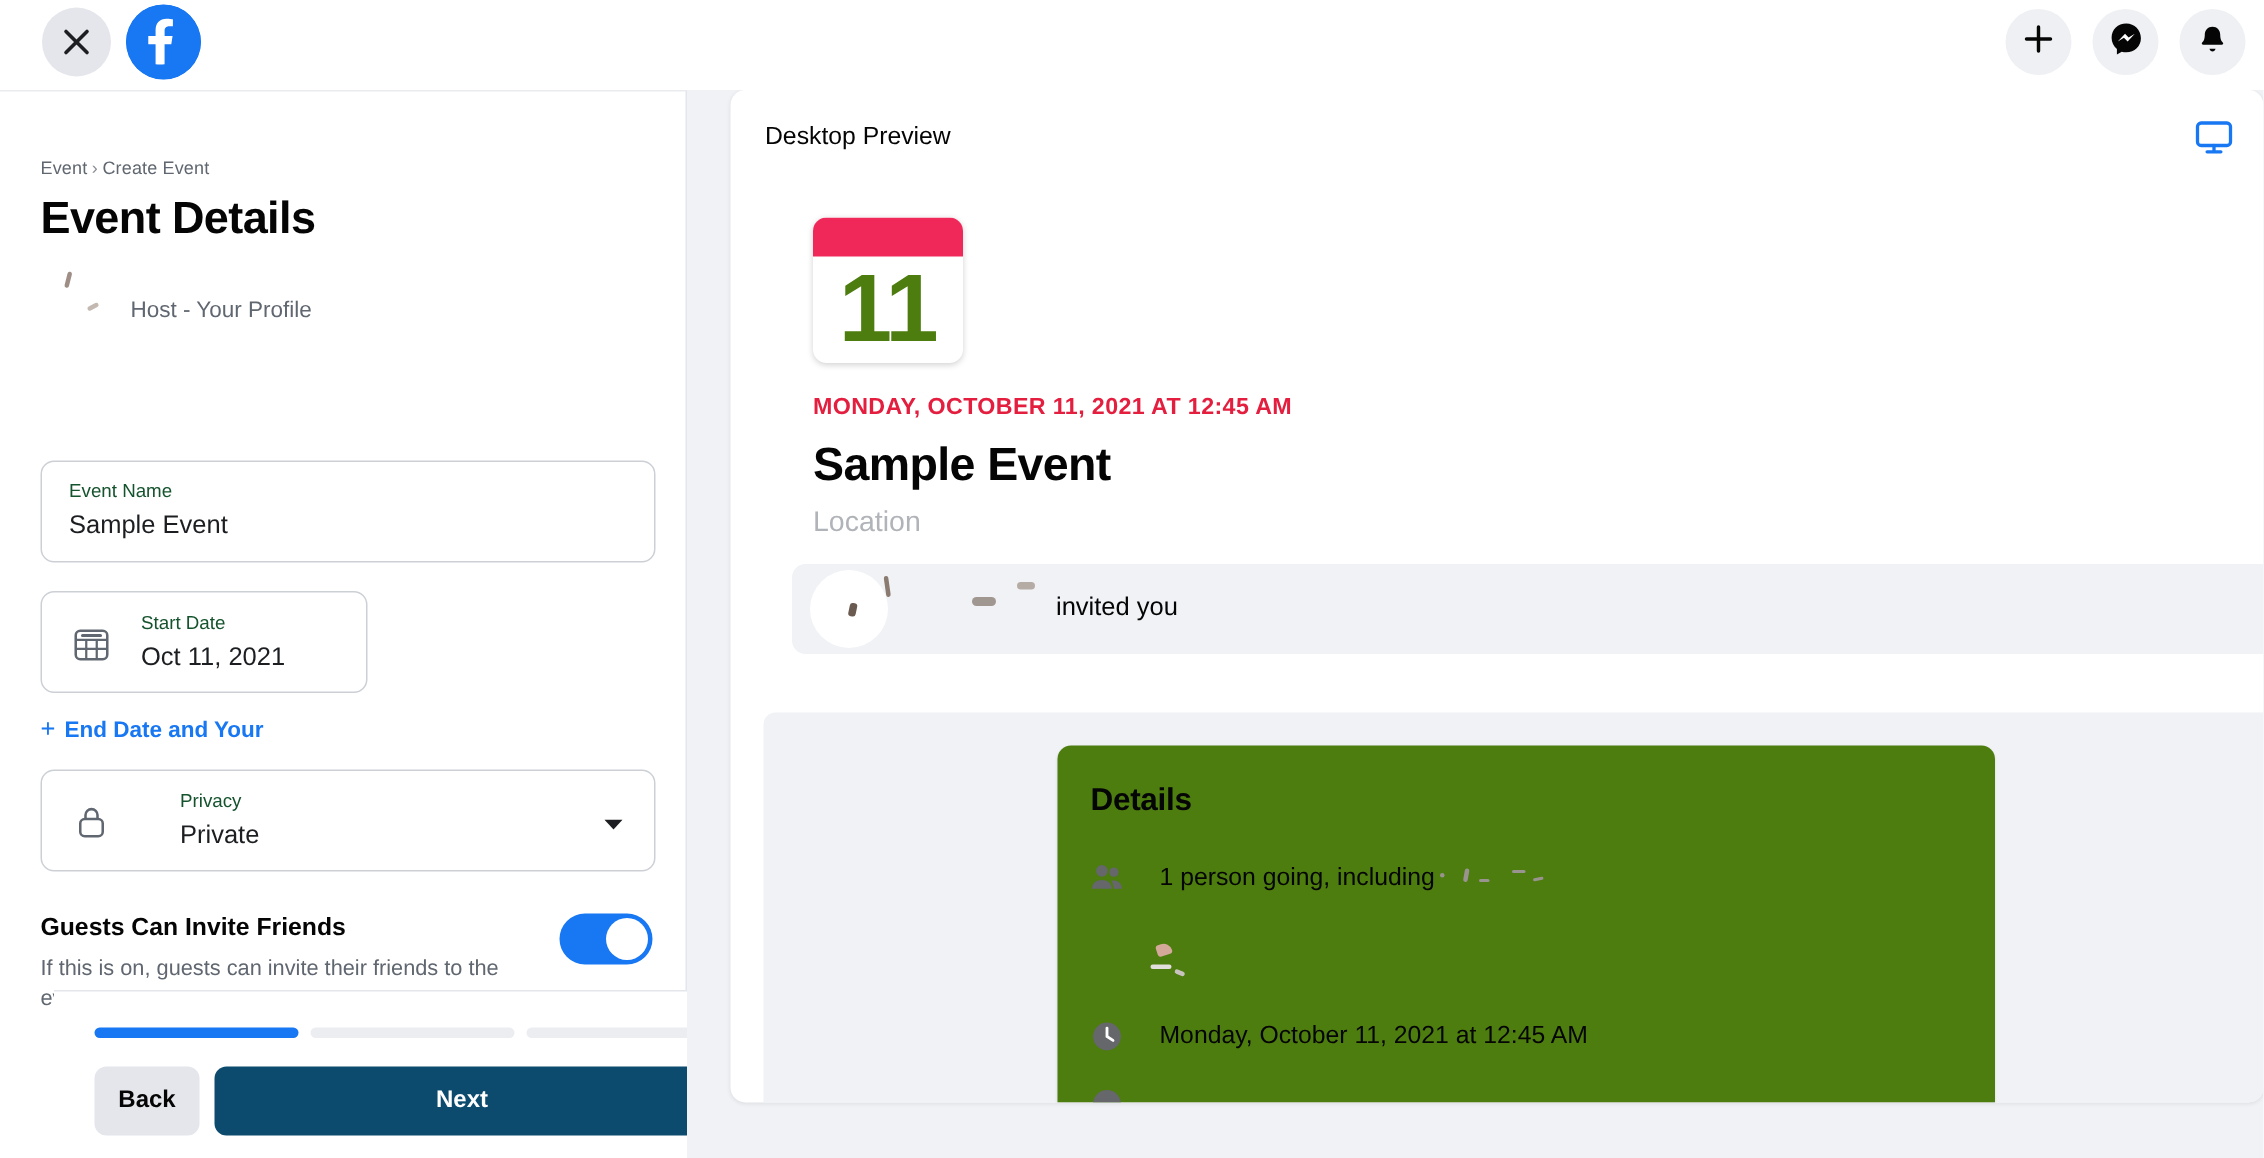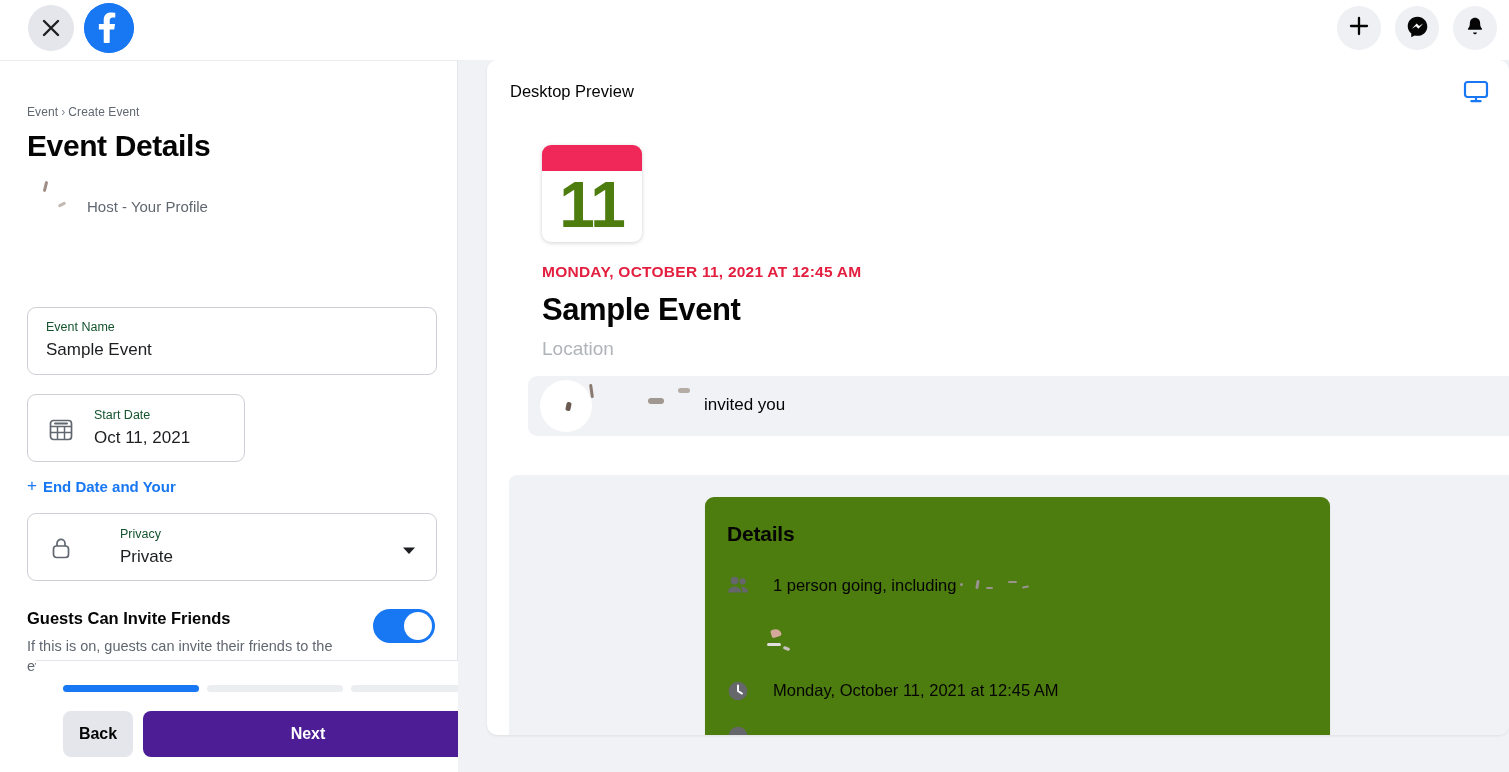--- a/index.html
+++ b/index.html
@@ -96,21 +96,21 @@
   }
   .progress { position: absolute; left: 27px; top: 24px; display: flex; gap: 8px; }
   .seg { width: 136px; height: 7px; border-radius: 4px; background: #ebedf0; }
   .seg.active { background: #1877f2; }
   .btn-row { position: absolute; left: 27px; top: 50px; display: flex; gap: 10px; }
   .btn-back {
     width: 70px; height: 46px; border-radius: 8px; background: #e4e6eb; border: none;
     font-size: 16px; font-weight: bold; color: #050505; cursor: pointer; font-family: inherit;
   }
   .btn-next {
-    width: 330px; height: 46px; border-radius: 8px; background: #4c1d95; border: none;
+    width: 330px; height: 46px; border-radius: 8px; background: #0c4a6e; border: none;
     font-size: 16px; font-weight: bold; color: #fff; cursor: pointer; font-family: inherit;
   }
 
   
   .rightpane {
     position: absolute; left: 458px; top: 60px; width: 1157px; height: 712px;
     background: #f0f2f5;
   }
   .preview-card {
     position: absolute; left: 29px; top: 0px; width: 1022px; height: 675px;

